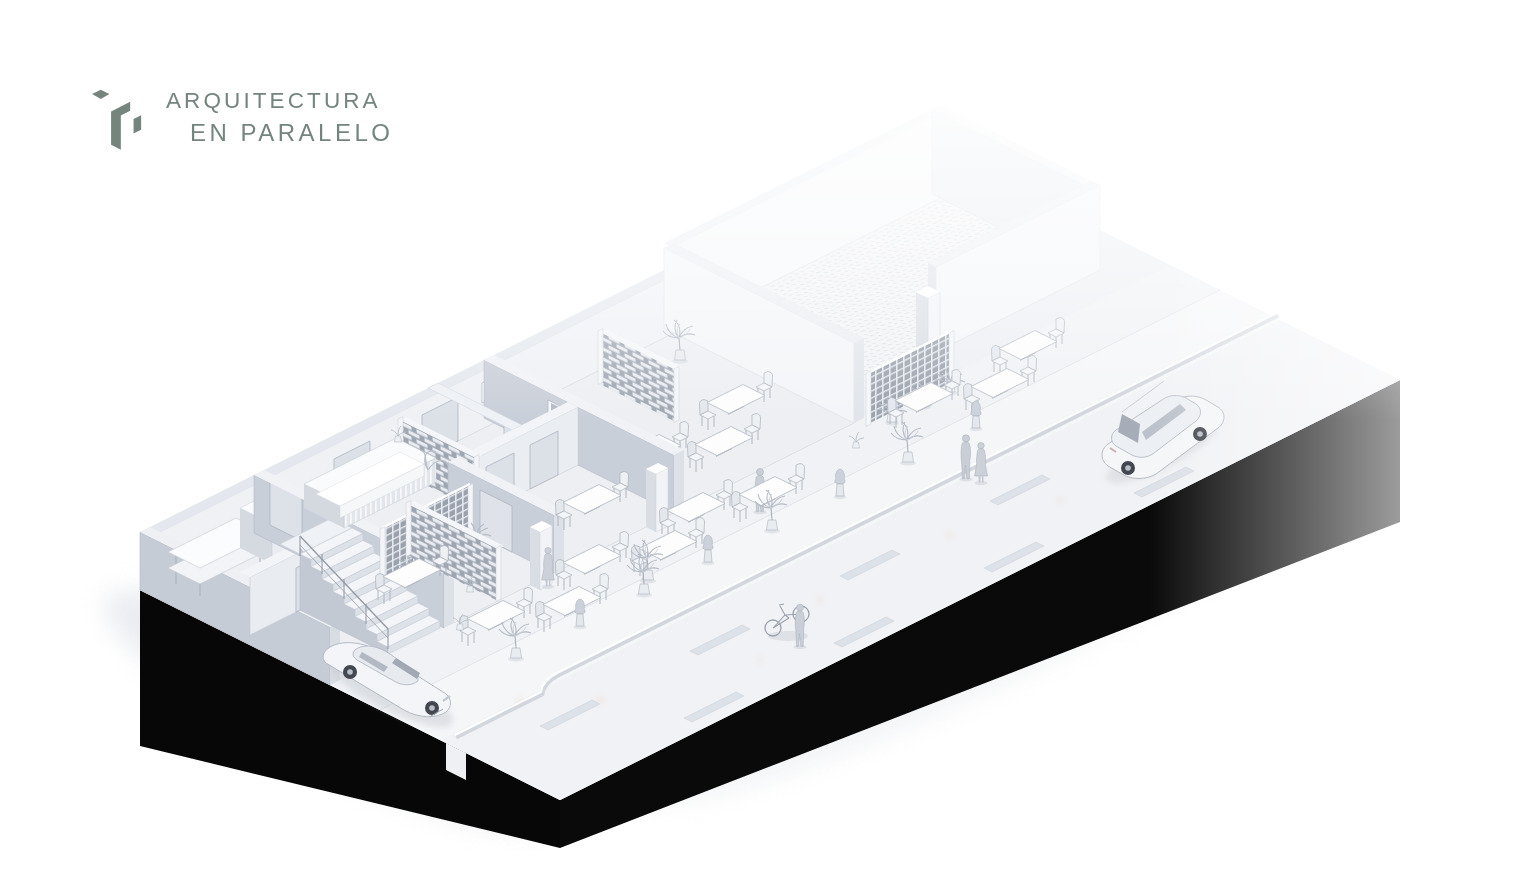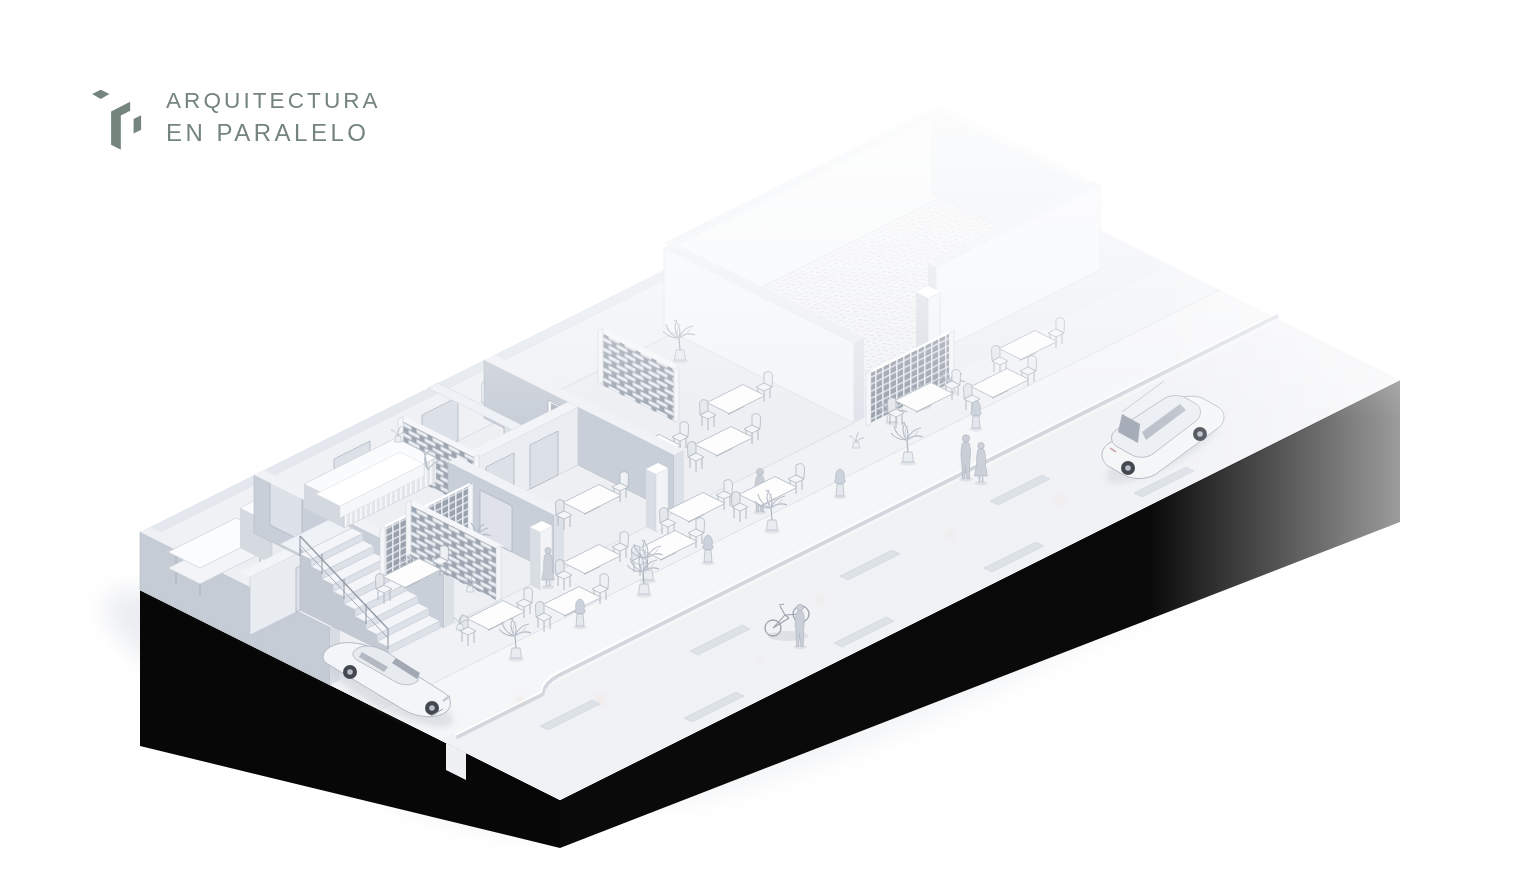--- a/index.html
+++ b/index.html
@@ -3,21 +3,21 @@
 <meta charset="utf-8">
 <style>
   html,body{margin:0;padding:0;background:#ffffff;}
   .canvas{position:relative;width:1536px;height:878px;background:#ffffff;overflow:hidden;
           font-family:"Liberation Sans",sans-serif;padding-left:10px;}
   .render{position:absolute;left:0;top:0;}
   .logo{position:absolute;left:88px;top:84px;display:flex;align-items:flex-start;z-index:5;}
   .logo-mark{width:58px;height:72px;flex:0 0 auto;}
   .logo-text{margin-left:20px;padding-top:6px;color:#75857E;}
   .logo-line1{font-size:22.5px;letter-spacing:3.1px;font-weight:400;line-height:1;}
-  .logo-line2{font-size:24px;letter-spacing:3.5px;font-weight:400;line-height:1;margin-top:8px;}
+  .logo-line2{font-size:24px;letter-spacing:3.5px;font-weight:400;line-height:1;margin-top:8px;margin-left:24px;}
 </style>
 </head>
 <body>
 
 <div class="canvas">
 
   <div class="logo">
     <svg class="logo-mark" viewBox="0 0 56 66">
       <path d="M4,8 L12.3,3.7 L20.7,8 L12.3,12.7 Z" fill="#75857E"></path>
       <path d="M22.3,24.7 L40.7,15.3 L40.7,24 L31.7,28.7 L31.7,61.7 L22.3,57 Z" fill="#75857E"></path>

